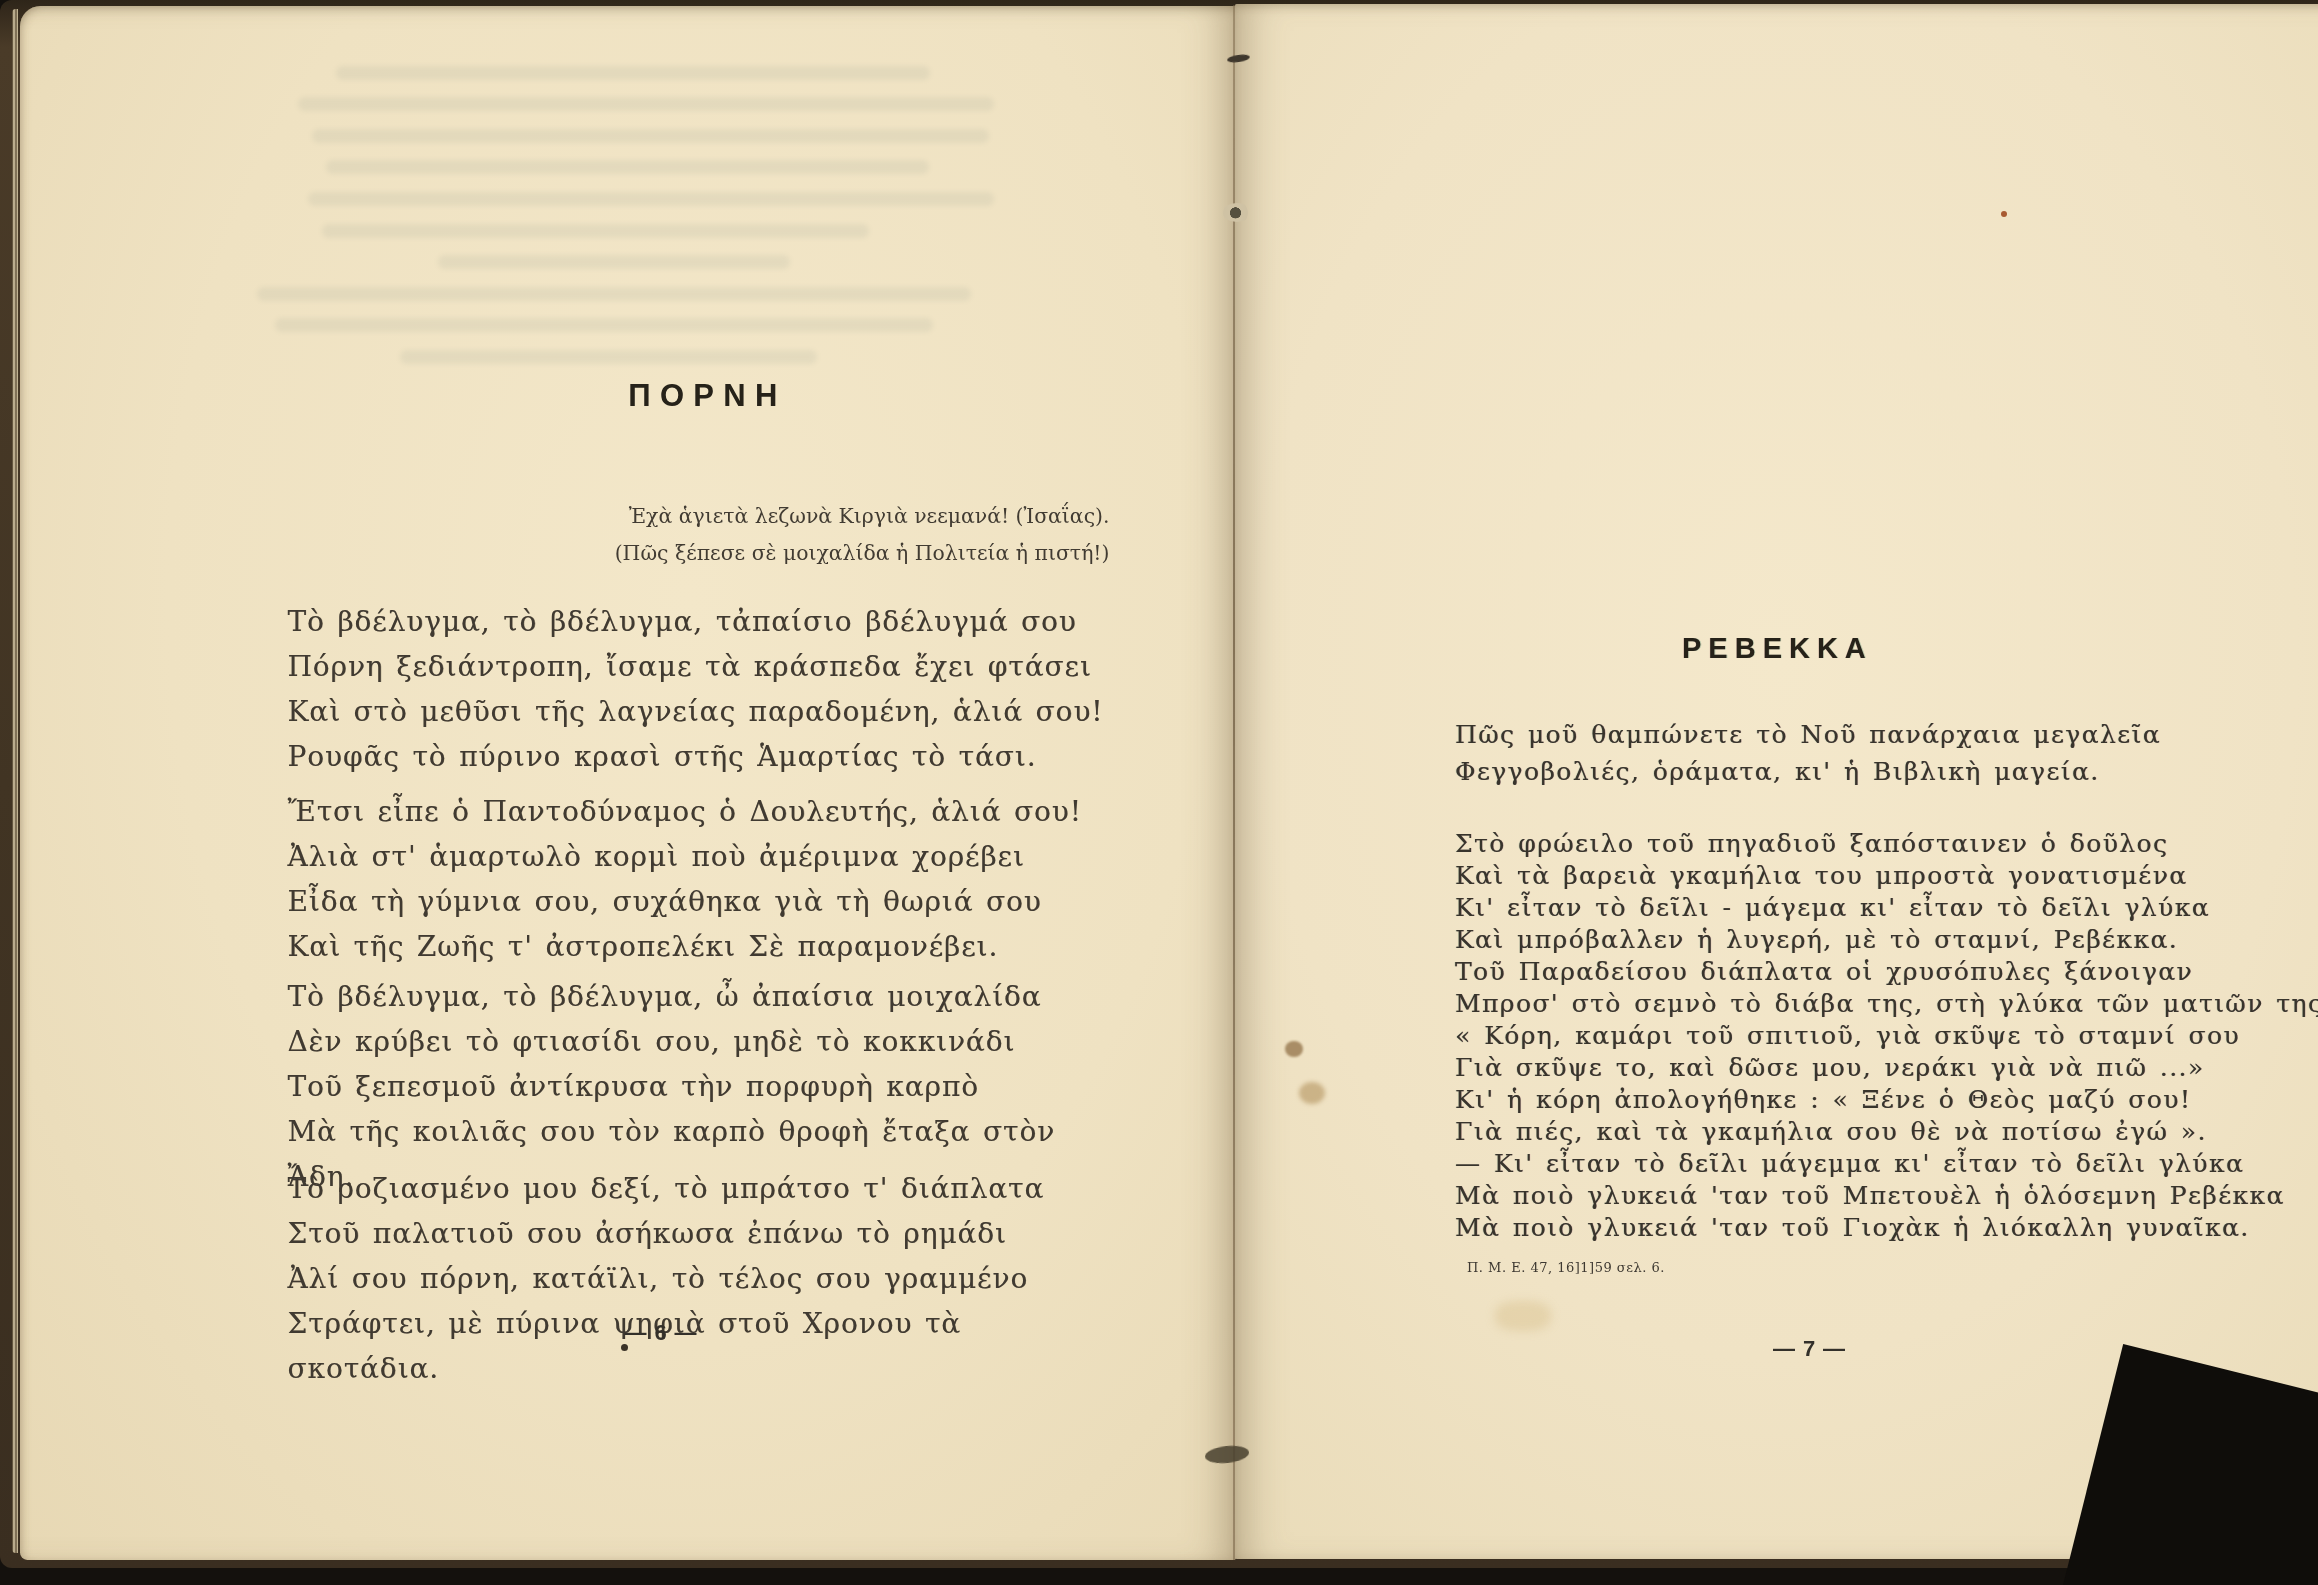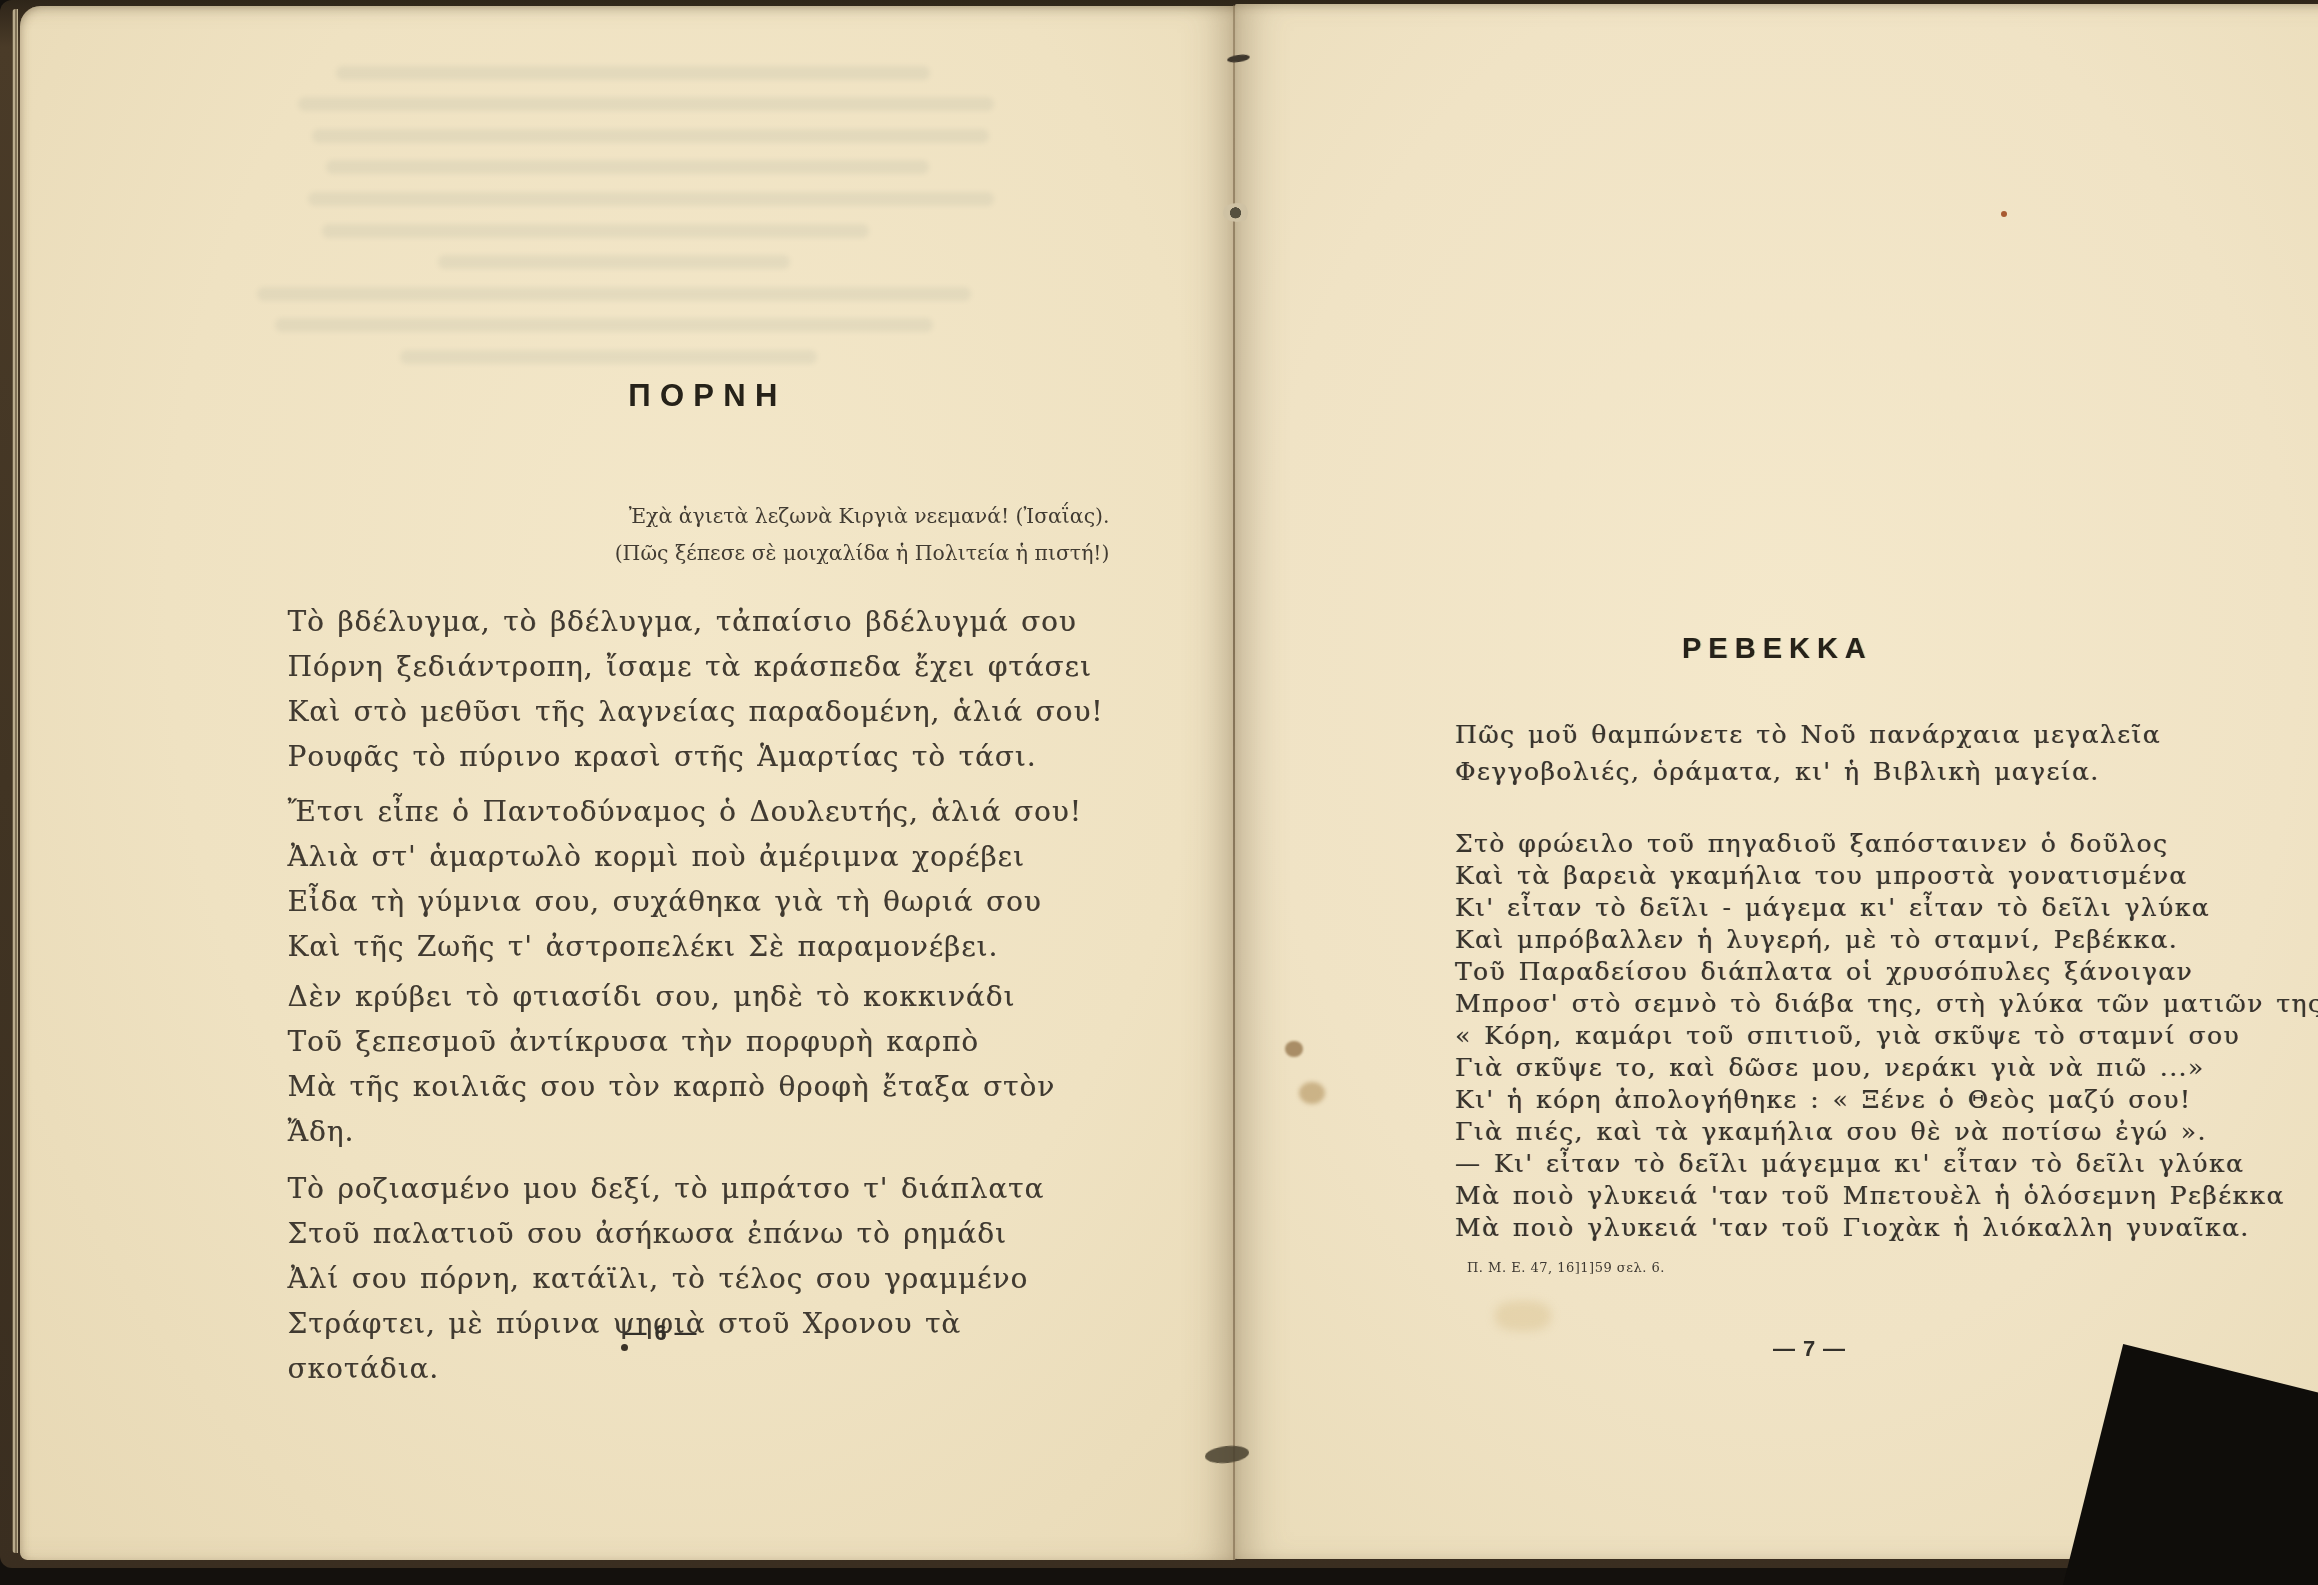--- a/index.html
+++ b/index.html
@@ -109,20 +109,21 @@
         <div class="line">Καὶ στὸ μεθῦσι τῆς λαγνείας παραδομένη, ἁλιά σου!</div>
         <div class="line">Ρουφᾶς τὸ πύρινο κρασὶ στῆς Ἁμαρτίας τὸ τάσι.</div>
       </div>
     <div class="stanza s2">
         <div class="line">Ἔτσι εἶπε ὁ Παντοδύναμος ὁ Δουλευτής, ἁλιά σου!</div>
         <div class="line">Ἀλιὰ στ' ἁμαρτωλὸ κορμὶ ποὺ ἀμέριμνα χορέβει</div>
         <div class="line">Εἶδα τὴ γύμνια σου, συχάθηκα γιὰ τὴ θωριά σου</div>
         <div class="line">Καὶ τῆς Ζωῆς τ' ἀστροπελέκι Σὲ παραμονέβει.</div>
       </div>
     <div class="stanza s3">
+        <div class="line">Τὸ βδέλυγμα, τὸ βδέλυγμα, ὦ ἀπαίσια μοιχαλίδα</div>
         <div class="line">Δὲν κρύβει τὸ φτιασίδι σου, μηδὲ τὸ κοκκινάδι</div>
         <div class="line">Τοῦ ξεπεσμοῦ ἀντίκρυσα τὴν πορφυρὴ καρπὸ</div>
         <div class="line">Μὰ τῆς κοιλιᾶς σου τὸν καρπὸ θροφὴ ἔταξα στὸν Ἄδη.</div>
       </div>
     <div class="stanza s4">
         <div class="line">Τὸ ροζιασμένο μου δεξί, τὸ μπράτσο τ' διάπλατα</div>
         <div class="line">Στοῦ παλατιοῦ σου ἀσήκωσα ἐπάνω τὸ ρημάδι</div>
         <div class="line">Ἀλί σου πόρνη, κατάϊλι, τὸ τέλος σου γραμμένο</div>
         <div class="line">Στράφτει, μὲ πύρινα ψηφιὰ στοῦ Χρονου τὰ σκοτάδια.</div>
       </div>

